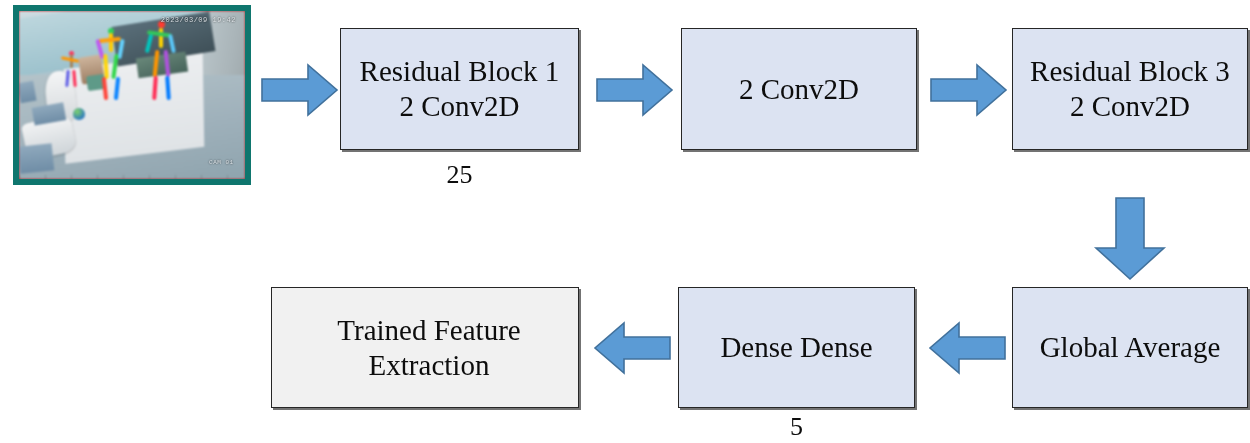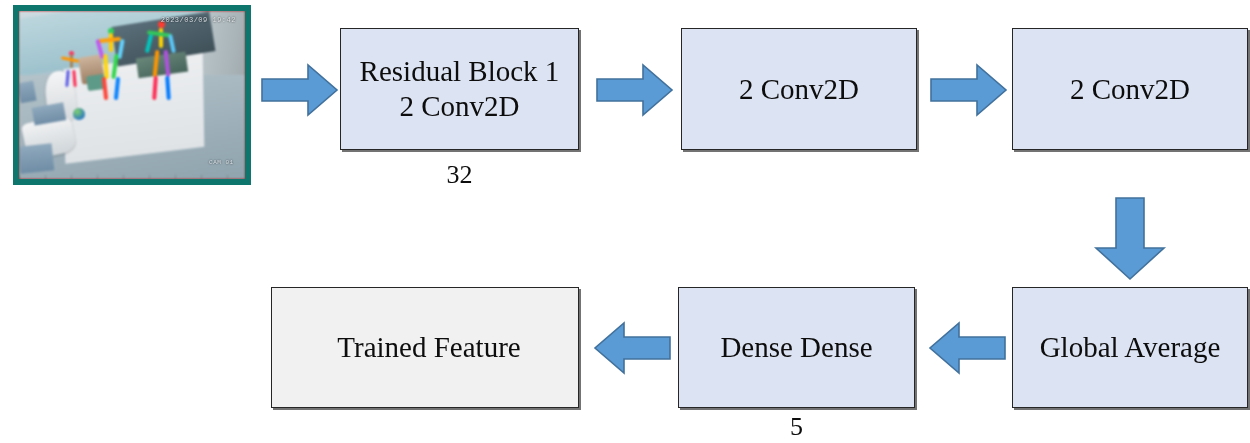--- a/index.html
+++ b/index.html
@@ -160,37 +160,39 @@
     <div class="ts ts-top">2023/03/09  19:42</div>
     <div class="ts ts-bot">CAM 01</div>
   </div>
 
   <div class="nodebox blue" style="left:340px;top:28px;width:239px;height:122px;">
     <div class="txt">
       <div>Residual Block 1</div>
       <div>2 Conv2D</div>
     </div>
   </div>
-  <div class="caption" style="left:340px;top:160px;width:239px;">32</div>
+  <div class="caption" style="left:340px;top:160px;width:239px;">25</div>
 
   <div class="nodebox blue" style="left:681px;top:28px;width:236px;height:122px;">
     <div class="txt">
       <div>2 Conv2D</div>
     </div>
   </div>
 
   <div class="nodebox blue" style="left:1012px;top:28px;width:236px;height:122px;">
     <div class="txt">
+      <div>Residual Block 3</div>
       <div>2 Conv2D</div>
     </div>
   </div>
 
   <div class="nodebox gray" style="left:271px;top:287px;width:308px;height:121px;padding-left:8px;">
     <div class="txt">
       <div>Trained Feature</div>
+      <div>Extraction</div>
     </div>
   </div>
 
   <div class="nodebox blue" style="left:678px;top:287px;width:237px;height:121px;">
     <div class="txt">
       <div>Dense Dense</div>
     </div>
   </div>
   <div class="caption" style="left:678px;top:412px;width:237px;">5</div>
 

